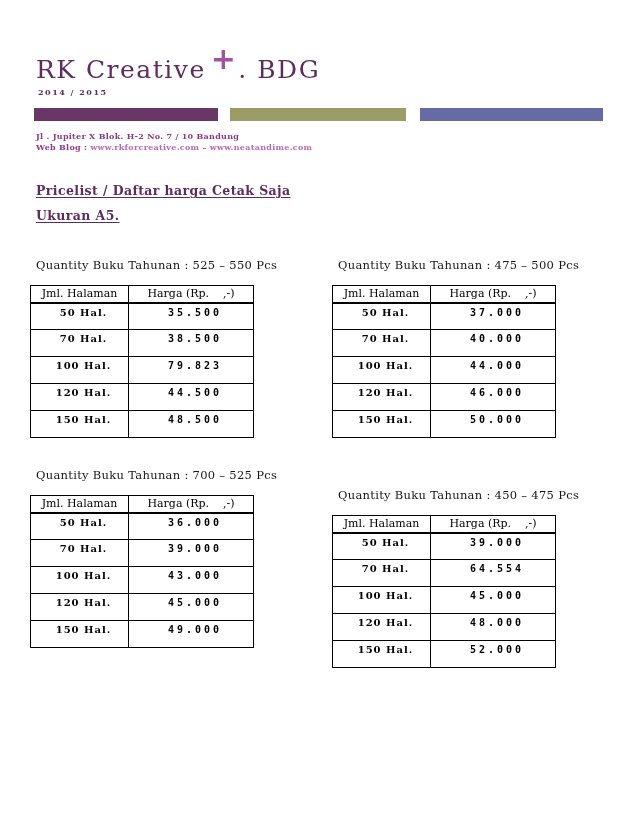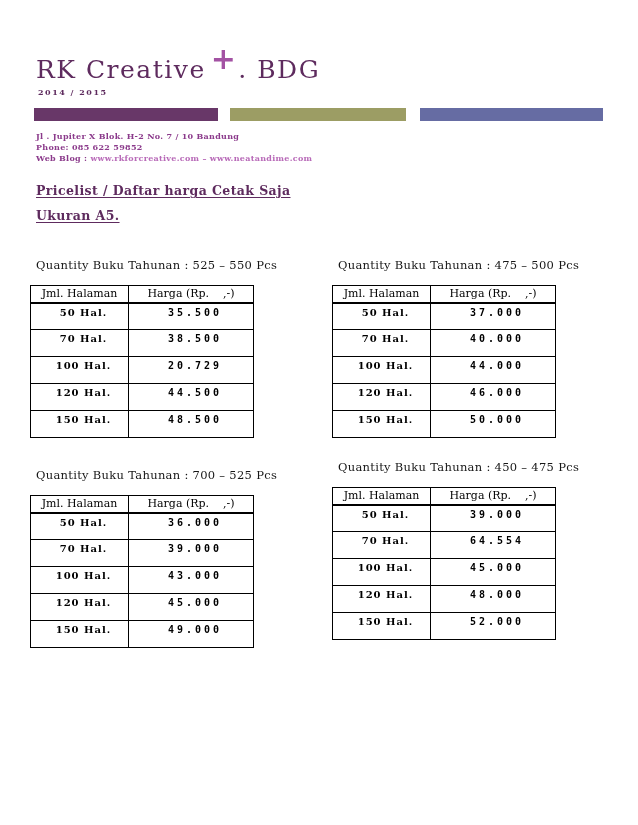--- a/index.html
+++ b/index.html
@@ -45,21 +45,21 @@
     text-decoration:underline; text-underline-offset:2px; white-space:nowrap;
   }
   .heading-pricelist { top:183px; }
   .heading-size { top:208px; }
 
   
   .price-section { position:absolute; width:226px; }
   .sec1 { left:30px;  top:258px; }
   .sec2 { left:332px; top:258px; }
   .sec3 { left:30px;  top:468px; }
-  .sec4 { left:332px; top:460px; }
+  .sec4 { left:332px; top:488px; }
   .sec-title {
     margin-left:6px; margin-bottom:13px;
     font-size:11.5px; color:#161616; letter-spacing:0.3px; white-space:nowrap;
     font-weight:normal;
   }
   table.price { border-collapse:collapse; width:223px; table-layout:fixed; }
   table.price th, table.price td {
     border:1px solid #000; text-align:center; overflow:hidden;
   }
   table.price th {
@@ -80,21 +80,20 @@
 
   <h1 class="brand-title"><span>RK Creative</span><span class="brand-plus">+</span><span>. BDG</span></h1>
   <div class="brand-season">2014 / 2015</div>
 
   <div class="bar bar-purple"></div>
   <div class="bar bar-olive"></div>
   <div class="bar bar-blue"></div>
 
   <div class="contact">
     <div class="line">Jl . Jupiter X Blok. H-2 No. 7 / 10 Bandung</div>
-    <div class="line">Phone: 085 622 59852</div>
     <div class="line"><span>Web Blog :</span> <span class="link">www.rkforcreative.com – www.neatandime.com</span></div>
   </div>
 
   <div class="heading heading-pricelist">Pricelist / Daftar harga Cetak Saja</div>
   <div class="heading heading-size">Ukuran A5.</div>
 
   <section class="price-section sec1">
     <div class="sec-title">Quantity Buku Tahunan : 525 – 550 Pcs</div>
     <table class="price">
       <colgroup>
@@ -111,21 +110,21 @@
         <tr>
             <td class="pages">50 Hal.</td>
             <td class="price-val">35.500</td>
           </tr>
         <tr>
             <td class="pages">70 Hal.</td>
             <td class="price-val">38.500</td>
           </tr>
         <tr>
             <td class="pages">100 Hal.</td>
-            <td class="price-val">20.729</td>
+            <td class="price-val">79.823</td>
           </tr>
         <tr>
             <td class="pages">120 Hal.</td>
             <td class="price-val">44.500</td>
           </tr>
         <tr>
             <td class="pages">150 Hal.</td>
             <td class="price-val">48.500</td>
           </tr>
       </tbody>

